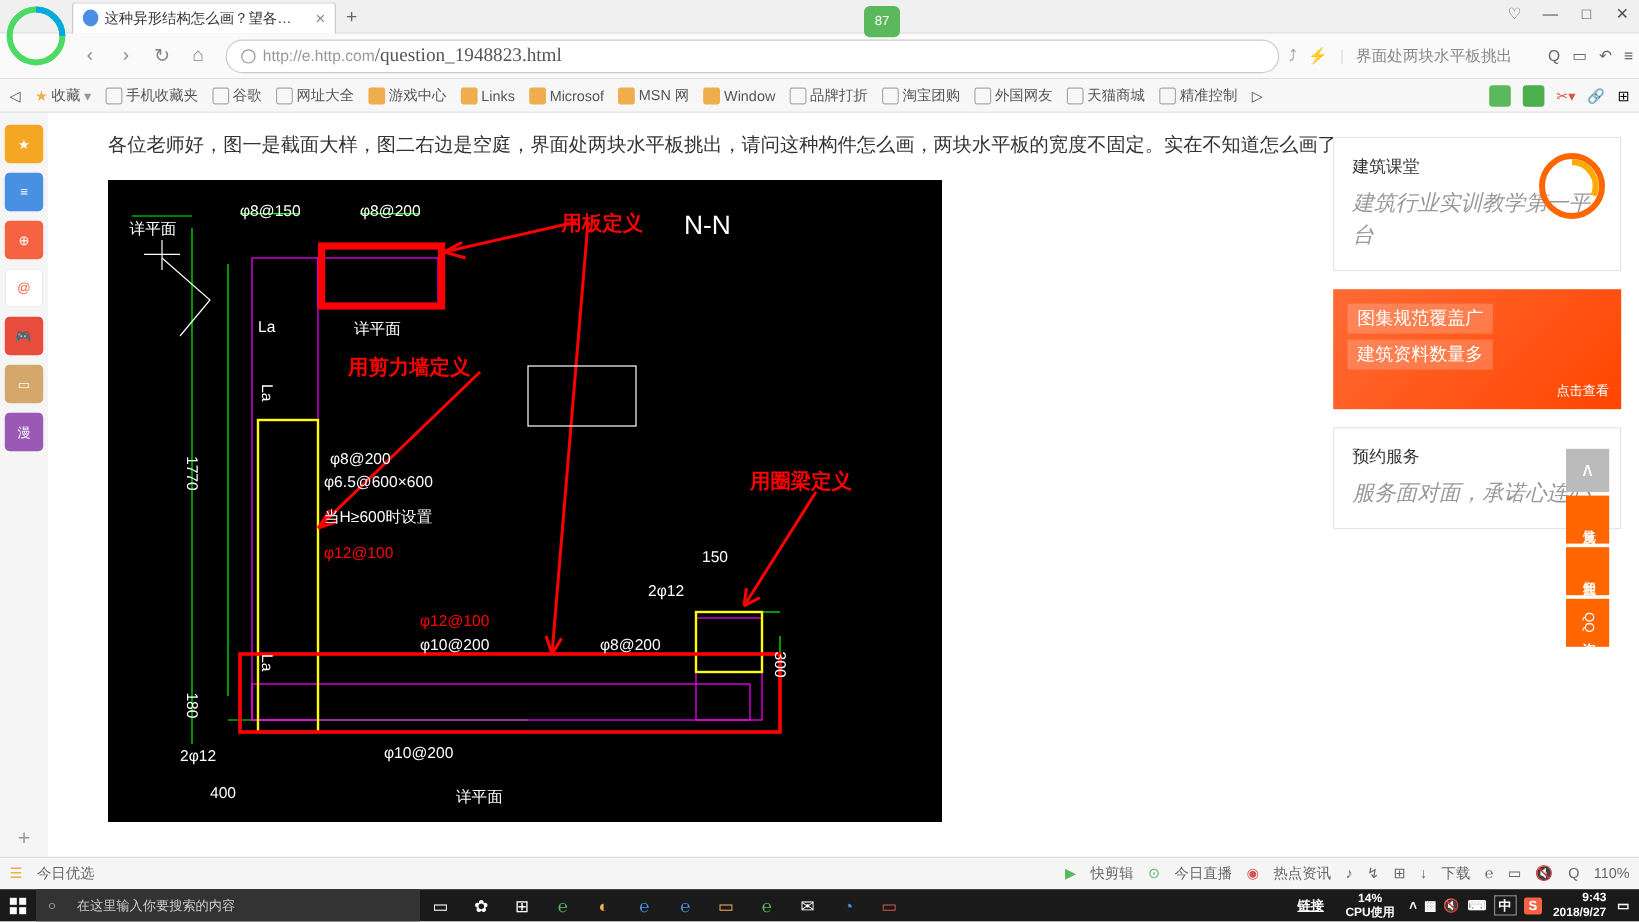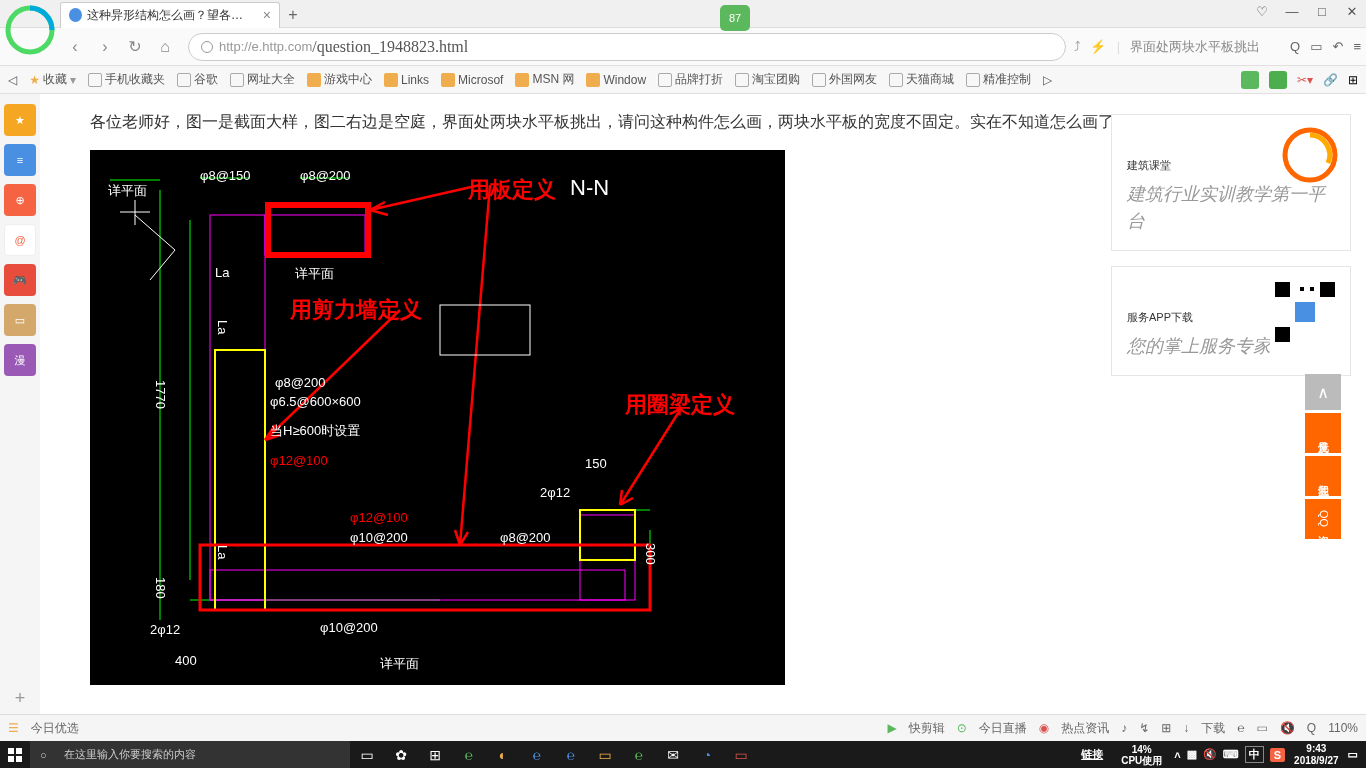--- a/index.html
+++ b/index.html
@@ -41,27 +41,27 @@
     
     .left-sidebar { position: absolute; left: 0; top: 94px; width: 40px; bottom: 54px; background: #f5f5f5; display: flex; flex-direction: column; align-items: center; padding-top: 10px; gap: 8px; }
     .side-icon { width: 32px; height: 32px; border-radius: 4px; display: flex; align-items: center; justify-content: center; font-size: 11px; color: #fff; cursor: pointer; }
     .add-side { position: absolute; bottom: 5px; font-size: 18px; color: #999; }
     
     
     .main-content { position: absolute; left: 40px; top: 94px; right: 0; bottom: 54px; overflow: hidden; background: #fff; }
     .question-text { padding: 15px 50px; font-size: 16px; color: #333; line-height: 1.6; }
     
     .diagram-area { margin-left: 50px; width: 695px; height: 535px; background: #000; position: relative; }
-    .anno-red { color: #ff0000; position: absolute; font-size: 22px; font-weight: bold; }
+    .anno-red { color: #ff0000; position: absolute; font-size: 17px; font-weight: bold; }
     .anno-white { color: #fff; position: absolute; font-size: 13px; }
     
     
     .right-panel { position: absolute; right: 15px; top: 20px; width: 240px; }
     .card { border: 1px solid #e5e5e5; padding: 15px; margin-bottom: 15px; background: #fff; position: relative; }
-    .card-title { font-size: 11px; color: #333; margin-bottom: 8px; margin-top: 28px; }
+    .card-title { font-size: 14px; color: #333; margin-bottom: 8px; }
     .card-sub { font-size: 18px; color: #999; line-height: 1.5; font-style: italic; }
     .card-logo { position: absolute; right: 10px; top: 10px; width: 60px; height: 60px; }
     .promo-banner { width: 240px; height: 100px; background: linear-gradient(135deg, #ff6b35, #ff4500); padding: 12px; color: #fff; font-size: 15px; position: relative; margin-bottom: 15px; }
     .promo-line { background: rgba(255,255,255,0.2); padding: 3px 8px; margin-bottom: 5px; display: inline-block; }
     .promo-btn { position: absolute; bottom: 8px; right: 10px; font-size: 11px; }
     .qr-code { width: 70px; height: 70px; position: absolute; right: 10px; top: 10px; background: #fff; }
     
     .float-btns { position: absolute; right: 25px; top: 280px; width: 36px; }
     .float-btn { width: 36px; height: 36px; background: #ddd; margin-bottom: 3px; display: flex; align-items: center; justify-content: center; font-size: 11px; color: #fff; writing-mode: vertical-rl; cursor: pointer; }
     .float-orange { background: #ff6600; height: 40px; }
@@ -72,21 +72,21 @@
     
     .taskbar { position: absolute; bottom: 0; left: 0; right: 0; height: 27px; background: #1a1a1a; display: flex; align-items: center; color: #fff; font-size: 11px; }
     .tb-start { width: 30px; height: 27px; display: flex; align-items: center; justify-content: center; }
     .tb-search { width: 320px; height: 27px; background: #333; display: flex; align-items: center; padding: 0 10px; color: #ccc; }
     .tb-search-icon { width: 16px; margin-right: 8px; }
     .tb-apps { display: flex; height: 27px; }
     .tb-app { width: 34px; display: flex; align-items: center; justify-content: center; font-size: 14px; }
     .tb-right { margin-left: auto; display: flex; align-items: center; gap: 6px; padding-right: 8px; font-size: 11px; font-weight: bold; }
     .taskbar-link { color: #fff; padding: 0 6px; text-decoration: underline; }
     .cpu-info { text-align: center; font-size: 10px; line-height: 1.1; padding: 0 6px; }
-    .tb-time { text-align: center; font-size: 10px; line-height: 1.2; padding: 0 3px; }
+    .tb-time { text-align: right; font-size: 10px; line-height: 1.2; padding: 0 3px; }
   </style>
 </head>
 <body>
 
 <div class="browser-top">
   <div class="logo-360">
     <svg viewBox="0 0 50 55">
         <circle cx="25" cy="25" r="22" fill="none" stroke="#4cd964" stroke-width="5"></circle>
         <path d="M 25 3 A 22 22 0 0 1 47 25" fill="none" stroke="#0ad" stroke-width="5"></path>
       </svg>
@@ -279,32 +279,28 @@
 
   <div class="right-panel">
     <div class="card">
       <div class="card-title">建筑课堂</div>
       <div class="card-sub">建筑行业实训教学第一平台</div>
       <div class="card-logo"><svg viewBox="0 0 60 60">
             <circle cx="30" cy="30" r="25" fill="none" stroke="#ff6600" stroke-width="5"></circle>
             <path d="M 30 10 A 20 20 0 0 1 48 38" fill="none" stroke="#ffaa00" stroke-width="5"></path>
           </svg></div>
     </div>
+    <div class="promo-banner">
+      <div class="promo-line">图集规范覆盖广</div><br>
+      <div class="promo-line">建筑资料数量多</div>
+      <div class="promo-btn">点击查看</div>
+    </div>
     <div class="card">
-      <div class="card-title">服务APP下载</div>
-      <div class="card-sub">您的掌上服务专家</div>
-      <div class="qr-code"><svg viewBox="0 0 70 70">
-            <rect width="70" height="70" fill="#fff"></rect>
-            <rect x="5" y="5" width="15" height="15" fill="#000"></rect>
-            <rect x="50" y="5" width="15" height="15" fill="#000"></rect>
-            <rect x="5" y="50" width="15" height="15" fill="#000"></rect>
-            <rect x="25" y="25" width="20" height="20" fill="#4a90e2"></rect>
-            <rect x="30" y="10" width="4" height="4" fill="#000"></rect>
-            <rect x="40" y="10" width="4" height="4" fill="#000"></rect>
-          </svg></div>
+      <div class="card-title">预约服务</div>
+      <div class="card-sub">服务面对面，承诺心连心</div>
     </div>
   </div>
 
   <div class="float-btns">
     <div class="float-btn" style="background:#bbb;font-size:16px;writing-mode:horizontal-tb">∧</div>
     <div class="float-btn float-orange">意见反馈</div>
     <div class="float-btn float-orange">关注我们</div>
     <div class="float-btn float-orange">QQ咨询</div>
   </div>
 </div>

